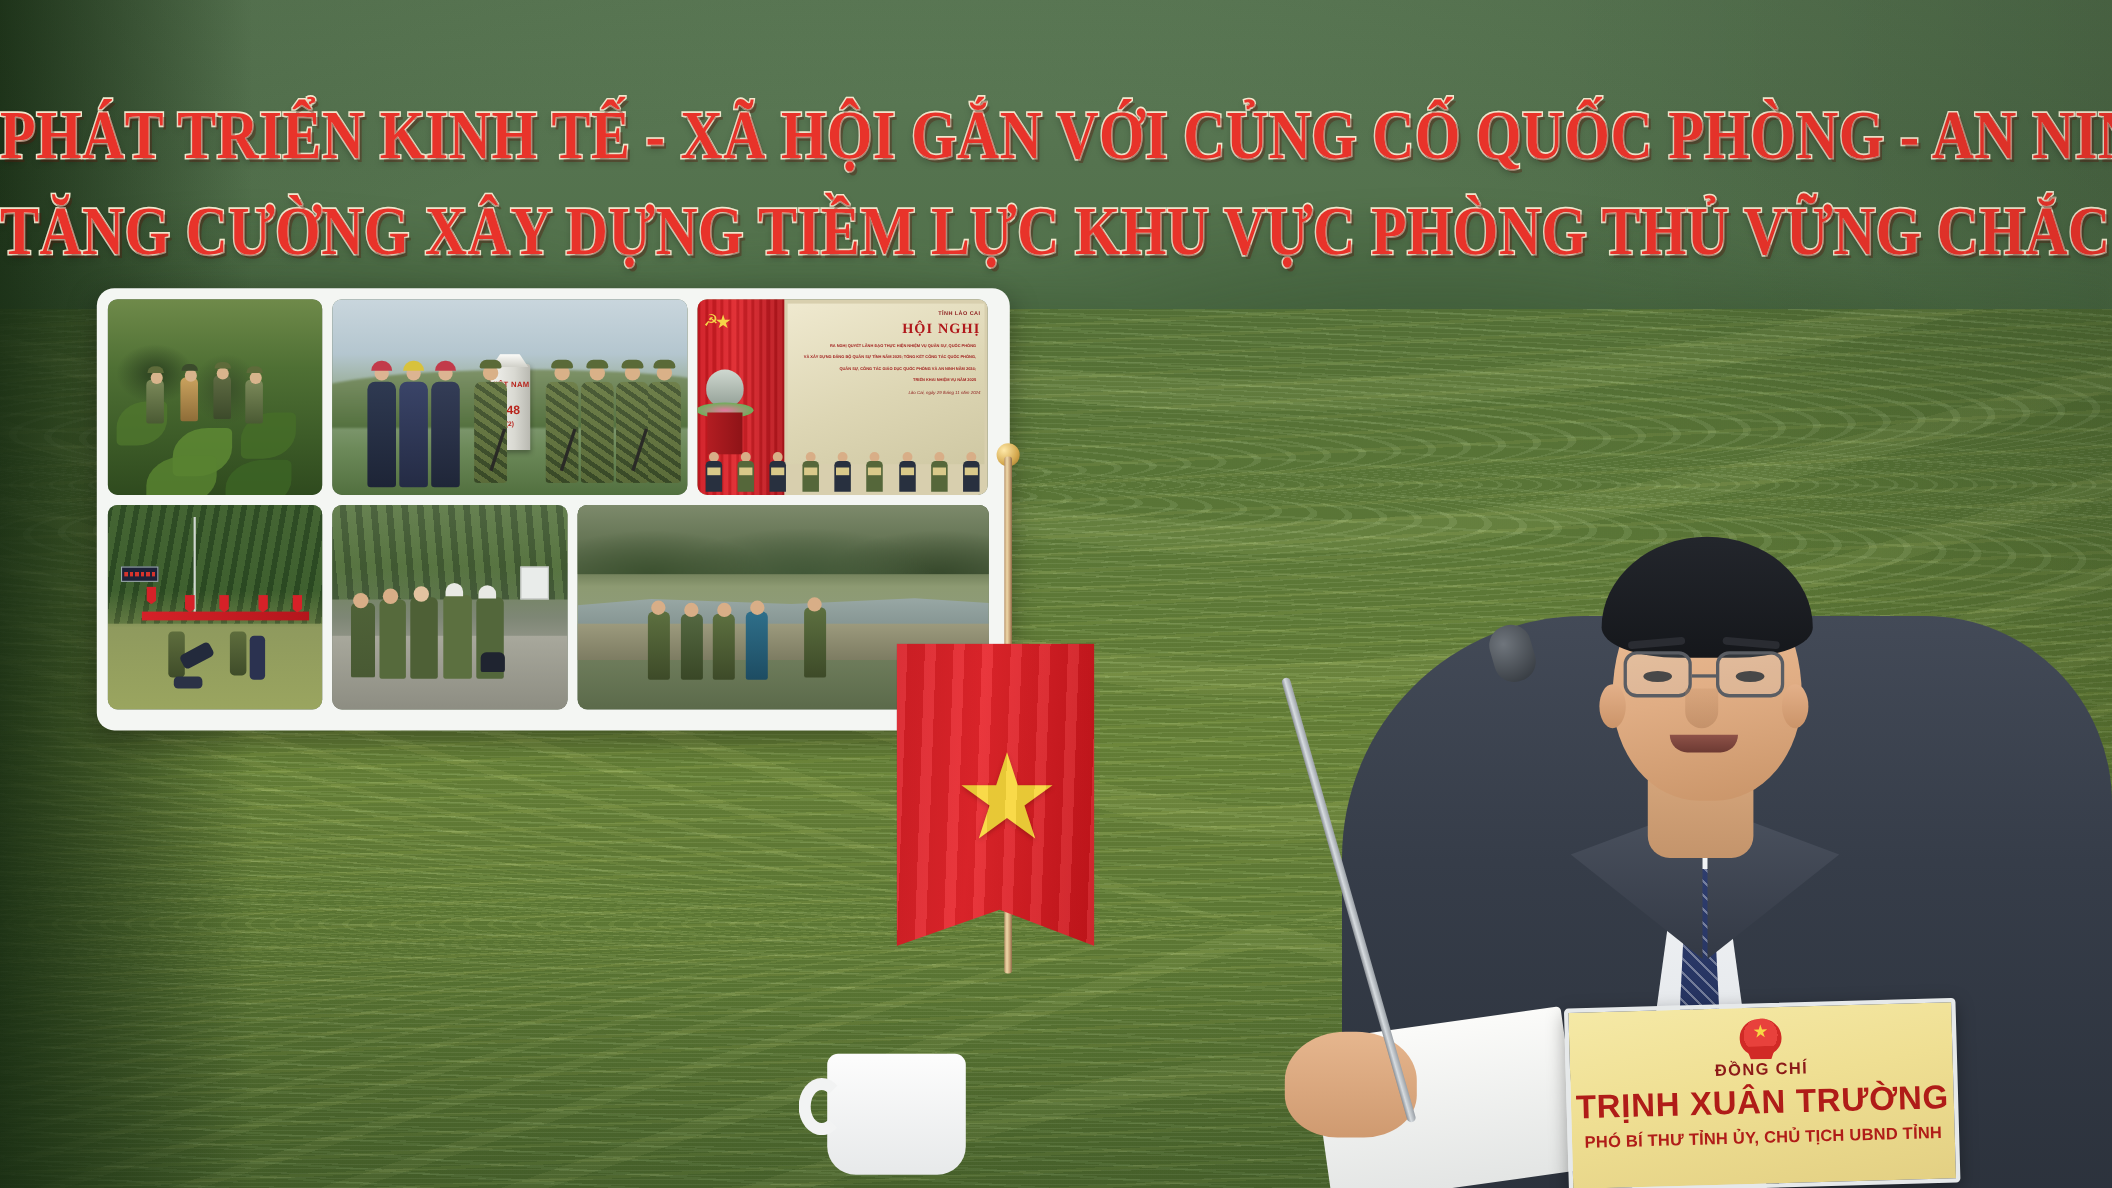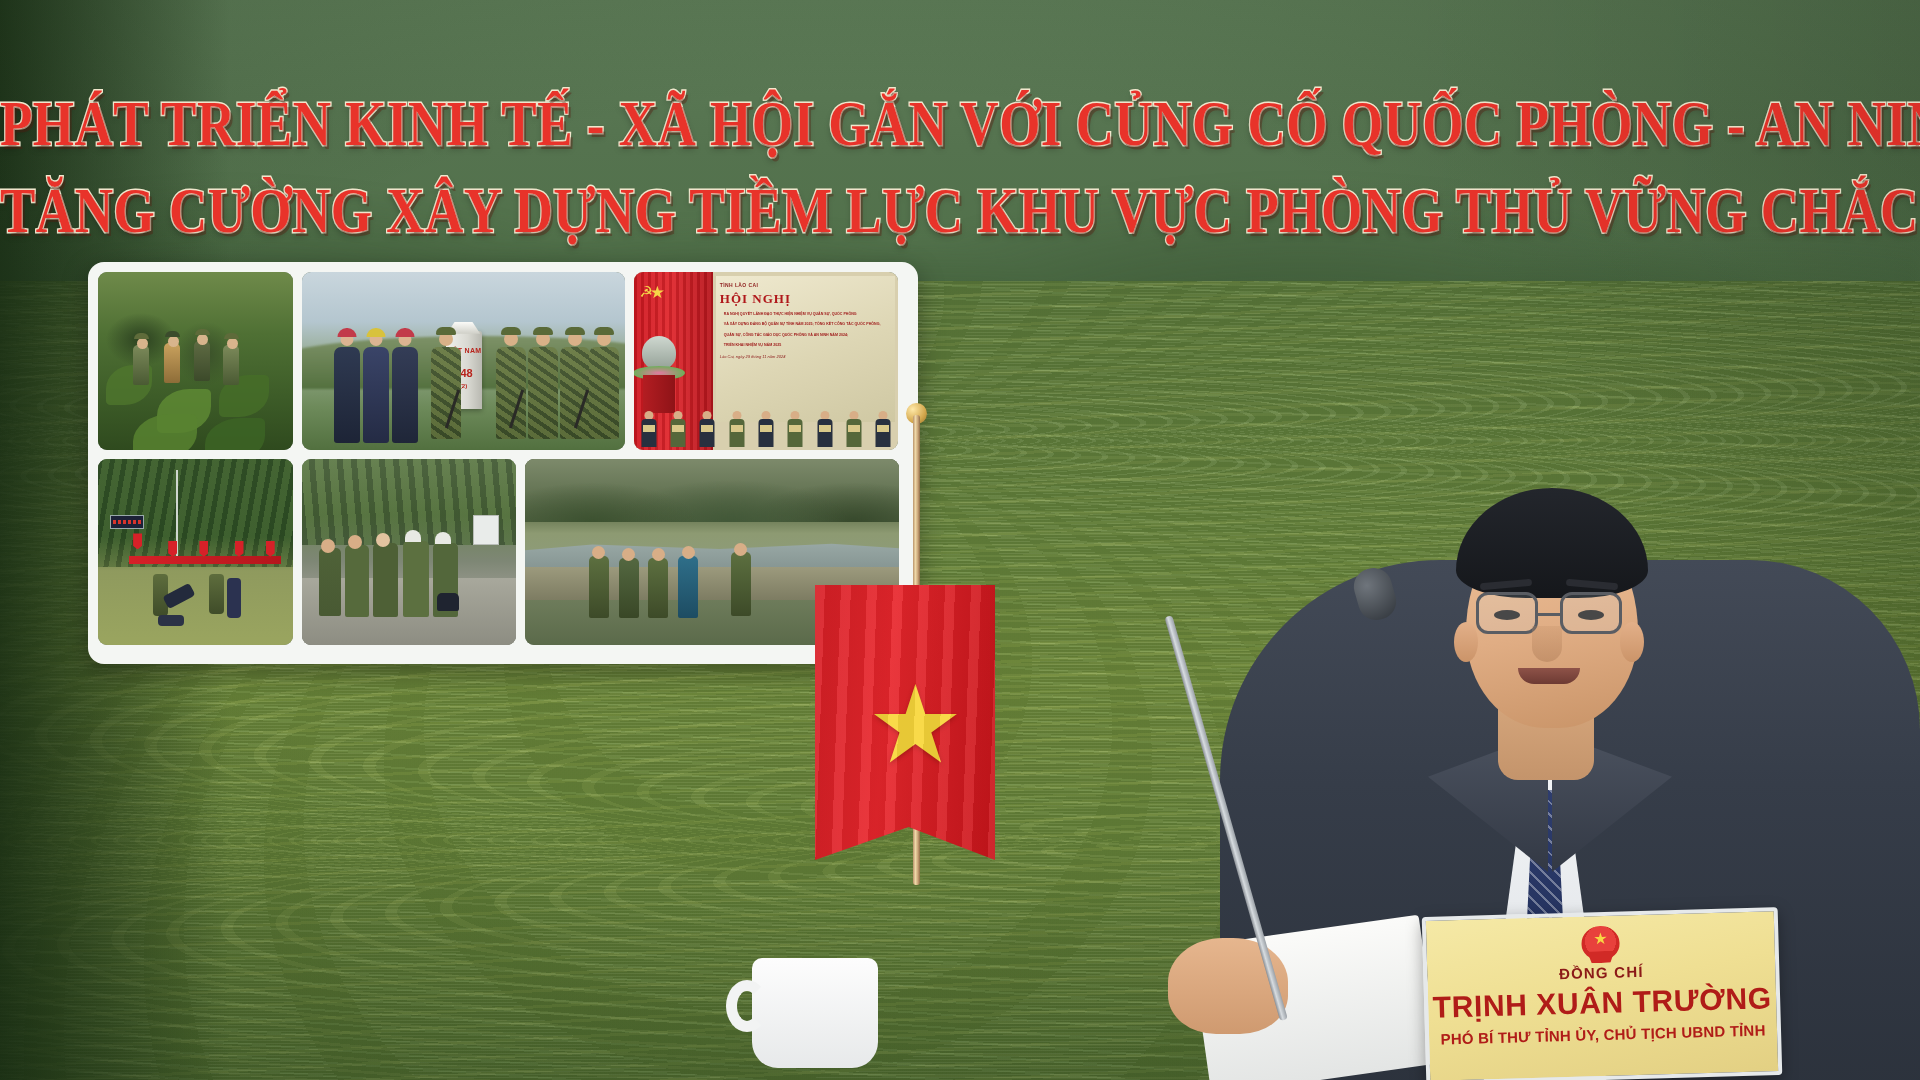--- a/index.html
+++ b/index.html
@@ -168,21 +168,21 @@
     background:linear-gradient(180deg,#cfd8d0,#93a096);
   }
   .p3 .bust::after{ content:""; position:absolute; left:-9px; top:30px; width:52px; height:14px;
      border-radius:50%; background:radial-gradient(ellipse,#e279a0,#6fae5a 70%); }
   .p3 .pedestal{ position:absolute; left:11%; top:58%; width:32px; height:38px;
      background:linear-gradient(90deg,#b31d22,#8e1317); }
   .p3 .board{
     position:absolute; left:31%; top:2%; width:68%; height:82%;
     background:linear-gradient(160deg,#efe9cf,#ddd6b4 55%,#cfc8a3);
     padding:6px 4px 0;
-    text-align:left;
+    text-align:right;
   }
   .p3 .b-prov{ font-size:5px; color:#8c1b1b; font-weight:bold; letter-spacing:.4px; }
   .p3 .b-title{ font-size:13px; color:#b0181b; font-weight:bold; letter-spacing:1px; margin-top:3px;
                 font-family:"Liberation Serif",serif; }
   .p3 .b-sub{ font-size:3.6px; color:#a1201f; font-weight:bold; line-height:1.85; margin-top:4px;
               padding:0 4px; }
   .p3 .b-loc{ font-size:4px; color:#8c1b1b; font-style:italic; margin-top:5px; }
   .p3 .row-people{ position:absolute; left:0; bottom:0; width:100%; height:24%; display:flex; }
   .p3 .pp{ flex:1; position:relative; }
   .p3 .pp i{ position:absolute; left:50%; top:4px; transform:translateX(-50%);

